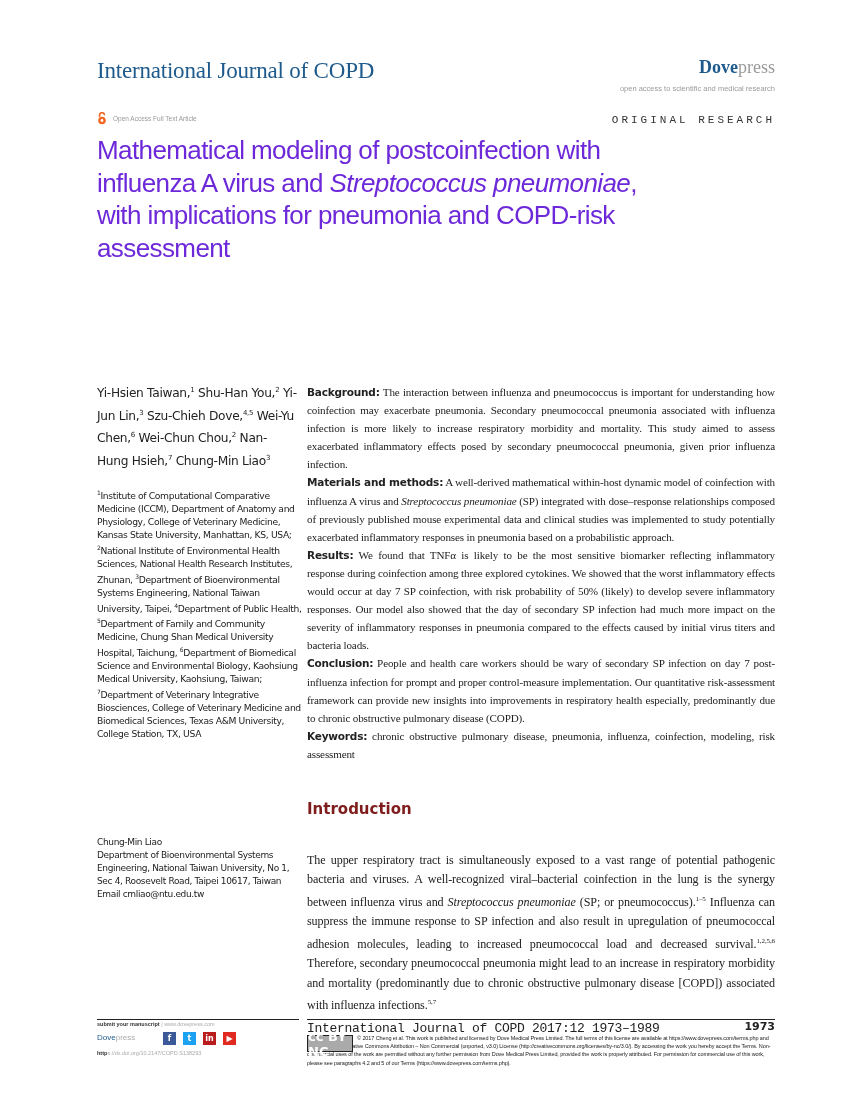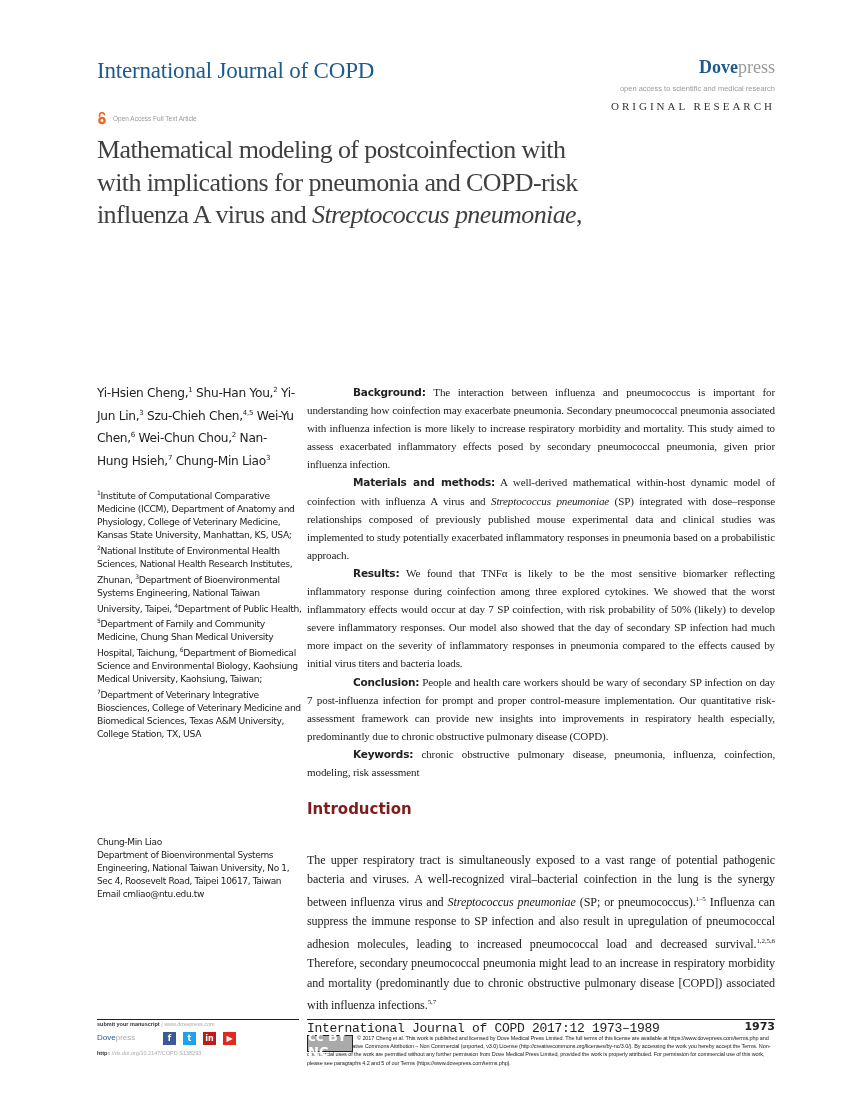--- a/index.html
+++ b/index.html
@@ -8,35 +8,35 @@
 
   #journal-title { left: 97px; top: 58px; font-family: "Liberation Serif", serif; font-size: 23px; color: #1e5a8c; letter-spacing: -0.2px; }
   #publisher { right: 75px; top: 57px; font-family: "Liberation Serif", serif; font-size: 18px; }
   #publisher .dove { color: #1e5a8c; font-weight: bold; }
   #publisher .press { color: #9a9a9a; }
   #tagline { right: 75px; top: 84px; font-family: "Liberation Sans", sans-serif; font-size: 7.5px; color: #9a9a9a; margin-left: 11px; }
 
   #oa-row { left: 97px; top: 112px; display: flex; align-items: center; gap: 6px; }
   #oa-icon { width: 10px; height: 13px; }
   #oa-label { font-family: "Liberation Sans", sans-serif; font-size: 6.5px; color: #999; }
-  #article-type { right: 75px; top: 100px; font-family: Liberation Serif, serif; font-size: 11px; letter-spacing: 3px; color: #333; }
+  #article-type { right: 75px; top: 114px; font-family: Liberation Mono, monospace; font-size: 11px; letter-spacing: 3px; color: #333; }
 
-  #title { left: 97px; top: 134px; width: 690px; font-family: Liberation Serif, serif; font-size: 26px; line-height: 32.5px; color: #404040; letter-spacing: -0.6px; }
+  #title { left: 97px; top: 134px; width: 690px; font-family: Liberation Sans, sans-serif; font-size: 26px; line-height: 32.5px; color: #6d28d9; letter-spacing: -0.6px; }
   #title i { font-style: italic; }
 
   #authors { left: 97px; top: 381px; width: 200px; font-family: "DejaVu Sans", sans-serif; font-size: 12.2px; line-height: 19.5px; color: #222; letter-spacing: -0.3px; }
   #authors sup { font-size: 7px; }
   #affiliations { left: 97px; top: 487px; width: 205px; font-family: "DejaVu Sans", sans-serif; font-size: 9.2px; line-height: 12.9px; color: #222; letter-spacing: -0.35px; }
   #affiliations sup { font-size: 6px; }
 
   #correspondence { left: 97px; top: 836px; width: 205px; font-family: "DejaVu Sans", sans-serif; font-size: 9px; line-height: 12.9px; color: #222; letter-spacing: -0.35px; }
   #correspondence .block { margin-bottom: 12px; }
 
   #abstract { left: 307px; top: 383px; width: 468px; font-family: "Liberation Serif", serif; font-size: 11.1px; line-height: 18.1px; color: #222; text-align: justify; letter-spacing: -0.15px; }
-  #abstract .lbl { font-family: "DejaVu Sans", sans-serif; font-weight: bold; font-size: 10.5px; letter-spacing: -0.2px; margin-left: 46px; }
+  #abstract .lbl { font-family: "DejaVu Sans", sans-serif; font-weight: bold; font-size: 10.5px; letter-spacing: -0.2px; }
   #abstract p { margin: 0; }
 
   #intro-heading { left: 307px; top: 800px; font-family: "DejaVu Sans", sans-serif; font-weight: bold; font-size: 15px; color: #7f1d1d; }
   #intro-body { left: 307px; top: 851px; width: 468px; font-family: "Liberation Serif", serif; font-size: 12.1px; line-height: 19.4px; color: #222; text-align: justify; letter-spacing: -0.1px; }
   #intro-body sup { font-size: 7px; }
 
   #footer-left-rule { left: 97px; top: 1019px; width: 202px; height: 1px; background: #222; }
   #footer-right-rule { left: 307px; top: 1019px; width: 468px; height: 1px; background: #222; }
 
   #submit-line { left: 97px; top: 1021px; font-family: "Liberation Sans", sans-serif; font-size: 5.5px; color: #333; }
@@ -68,29 +68,30 @@
     <path d="M2.5 5 V3.2 A2.5 2.5 0 0 1 7.5 3.2" fill="none" stroke="#f26722" stroke-width="1.6"></path>
     <circle cx="5" cy="8.5" r="3.8" fill="#f26722"></circle>
     <circle cx="5" cy="8.5" r="1.4" fill="#fff"></circle>
   </svg>
   <span id="oa-label">Open Access Full Text Article</span>
 </div>
 <div id="article-type" class="abs">ORIGINAL RESEARCH</div>
 
 <div id="title" class="abs">
   <div>Mathematical modeling of postcoinfection with</div>
+  <div><span>influenza A virus and </span><i>Streptococcus pneumoniae</i><span>,</span></div>
   <div>with implications for pneumonia and COPD-risk</div>
-  <div><span>influenza A virus and </span><i>Streptococcus pneumoniae</i><span>,</span></div>
+  <div>assessment</div>
 </div>
 
 <div id="authors" class="abs">
-  <span><span>Yi-Hsien Cheng,</span><sup>1</sup></span> 
+  <span><span>Yi-Hsien Taiwan,</span><sup>1</sup></span> 
   <span><span>Shu-Han You,</span><sup>2</sup></span> 
   <span><span>Yi-Jun Lin,</span><sup>3</sup></span> 
-  <span><span>Szu-Chieh Chen,</span><sup>4,5</sup></span> 
+  <span><span>Szu-Chieh Dove,</span><sup>4,5</sup></span> 
   <span><span>Wei-Yu Chen,</span><sup>6</sup></span> 
   <span><span>Wei-Chun Chou,</span><sup>2</sup></span> 
   <span><span>Nan-Hung Hsieh,</span><sup>7</sup></span> 
   <span><span>Chung-Min Liao</span><sup>3</sup></span>
 </div>
 
 <div id="affiliations" class="abs">
   <span><sup>1</sup><span>Institute of Computational Comparative Medicine (ICCM), Department of Anatomy and Physiology, College of Veterinary Medicine, Kansas State University, Manhattan, KS, USA; </span></span><span><sup>2</sup><span>National Institute of Environmental Health Sciences, National Health Research Institutes, Zhunan, </span></span><span><sup>3</sup><span>Department of Bioenvironmental Systems Engineering, National Taiwan University, Taipei, </span></span><span><sup>4</sup><span>Department of Public Health, </span></span><span><sup>5</sup><span>Department of Family and Community Medicine, Chung Shan Medical University Hospital, Taichung, </span></span><span><sup>6</sup><span>Department of Biomedical Science and Environmental Biology, Kaohsiung Medical University, Kaohsiung, Taiwan; </span></span><span><sup>7</sup><span>Department of Veterinary Integrative Biosciences, College of Veterinary Medicine and Biomedical Sciences, Texas A&amp;M University, College Station, TX, USA</span></span>
 </div>
 

